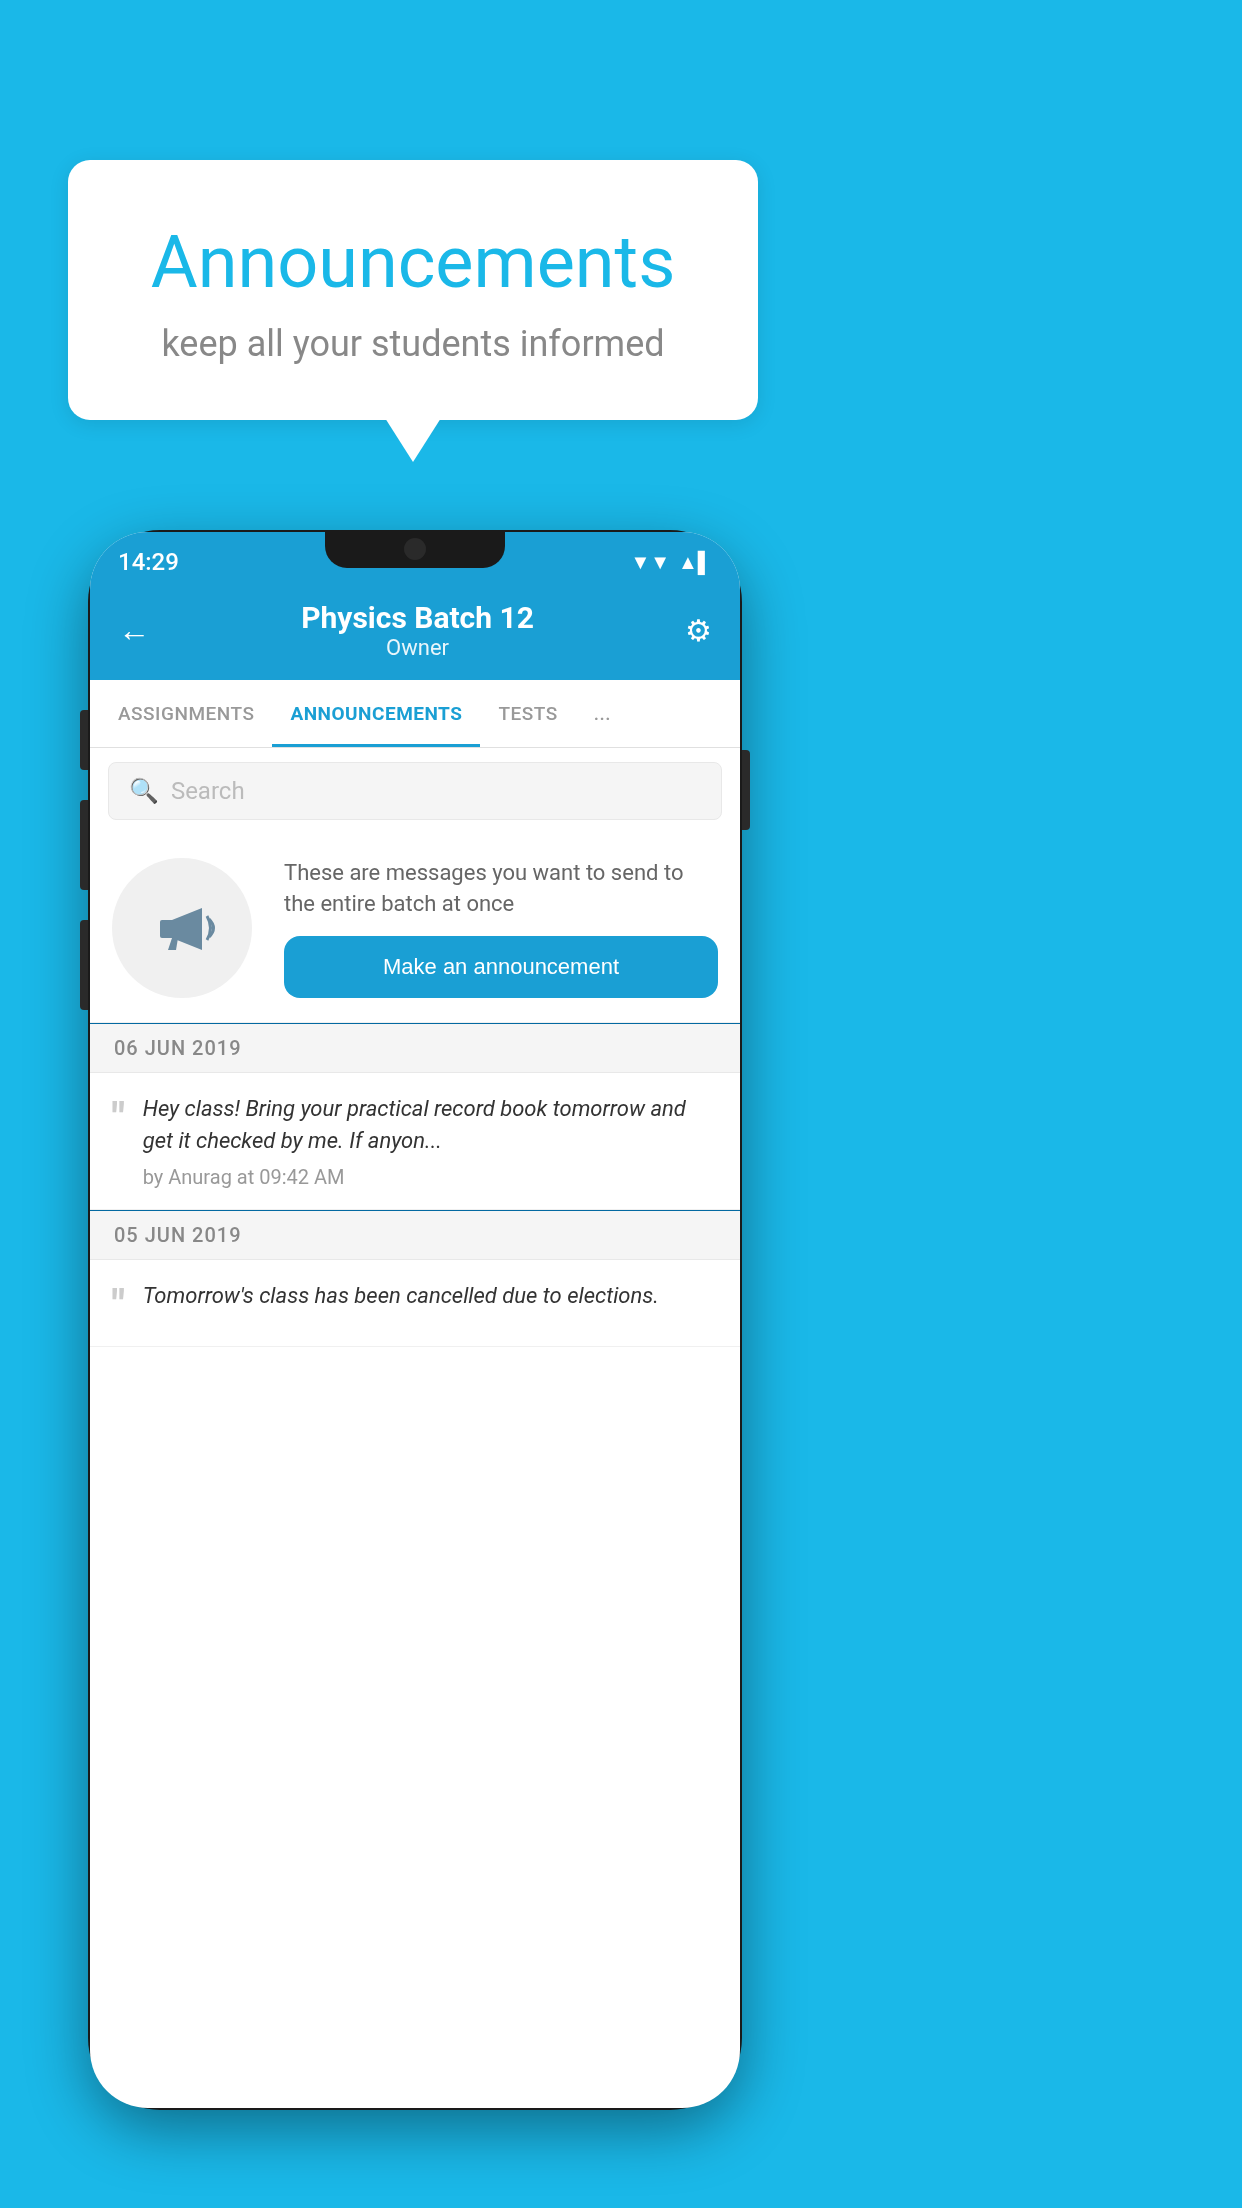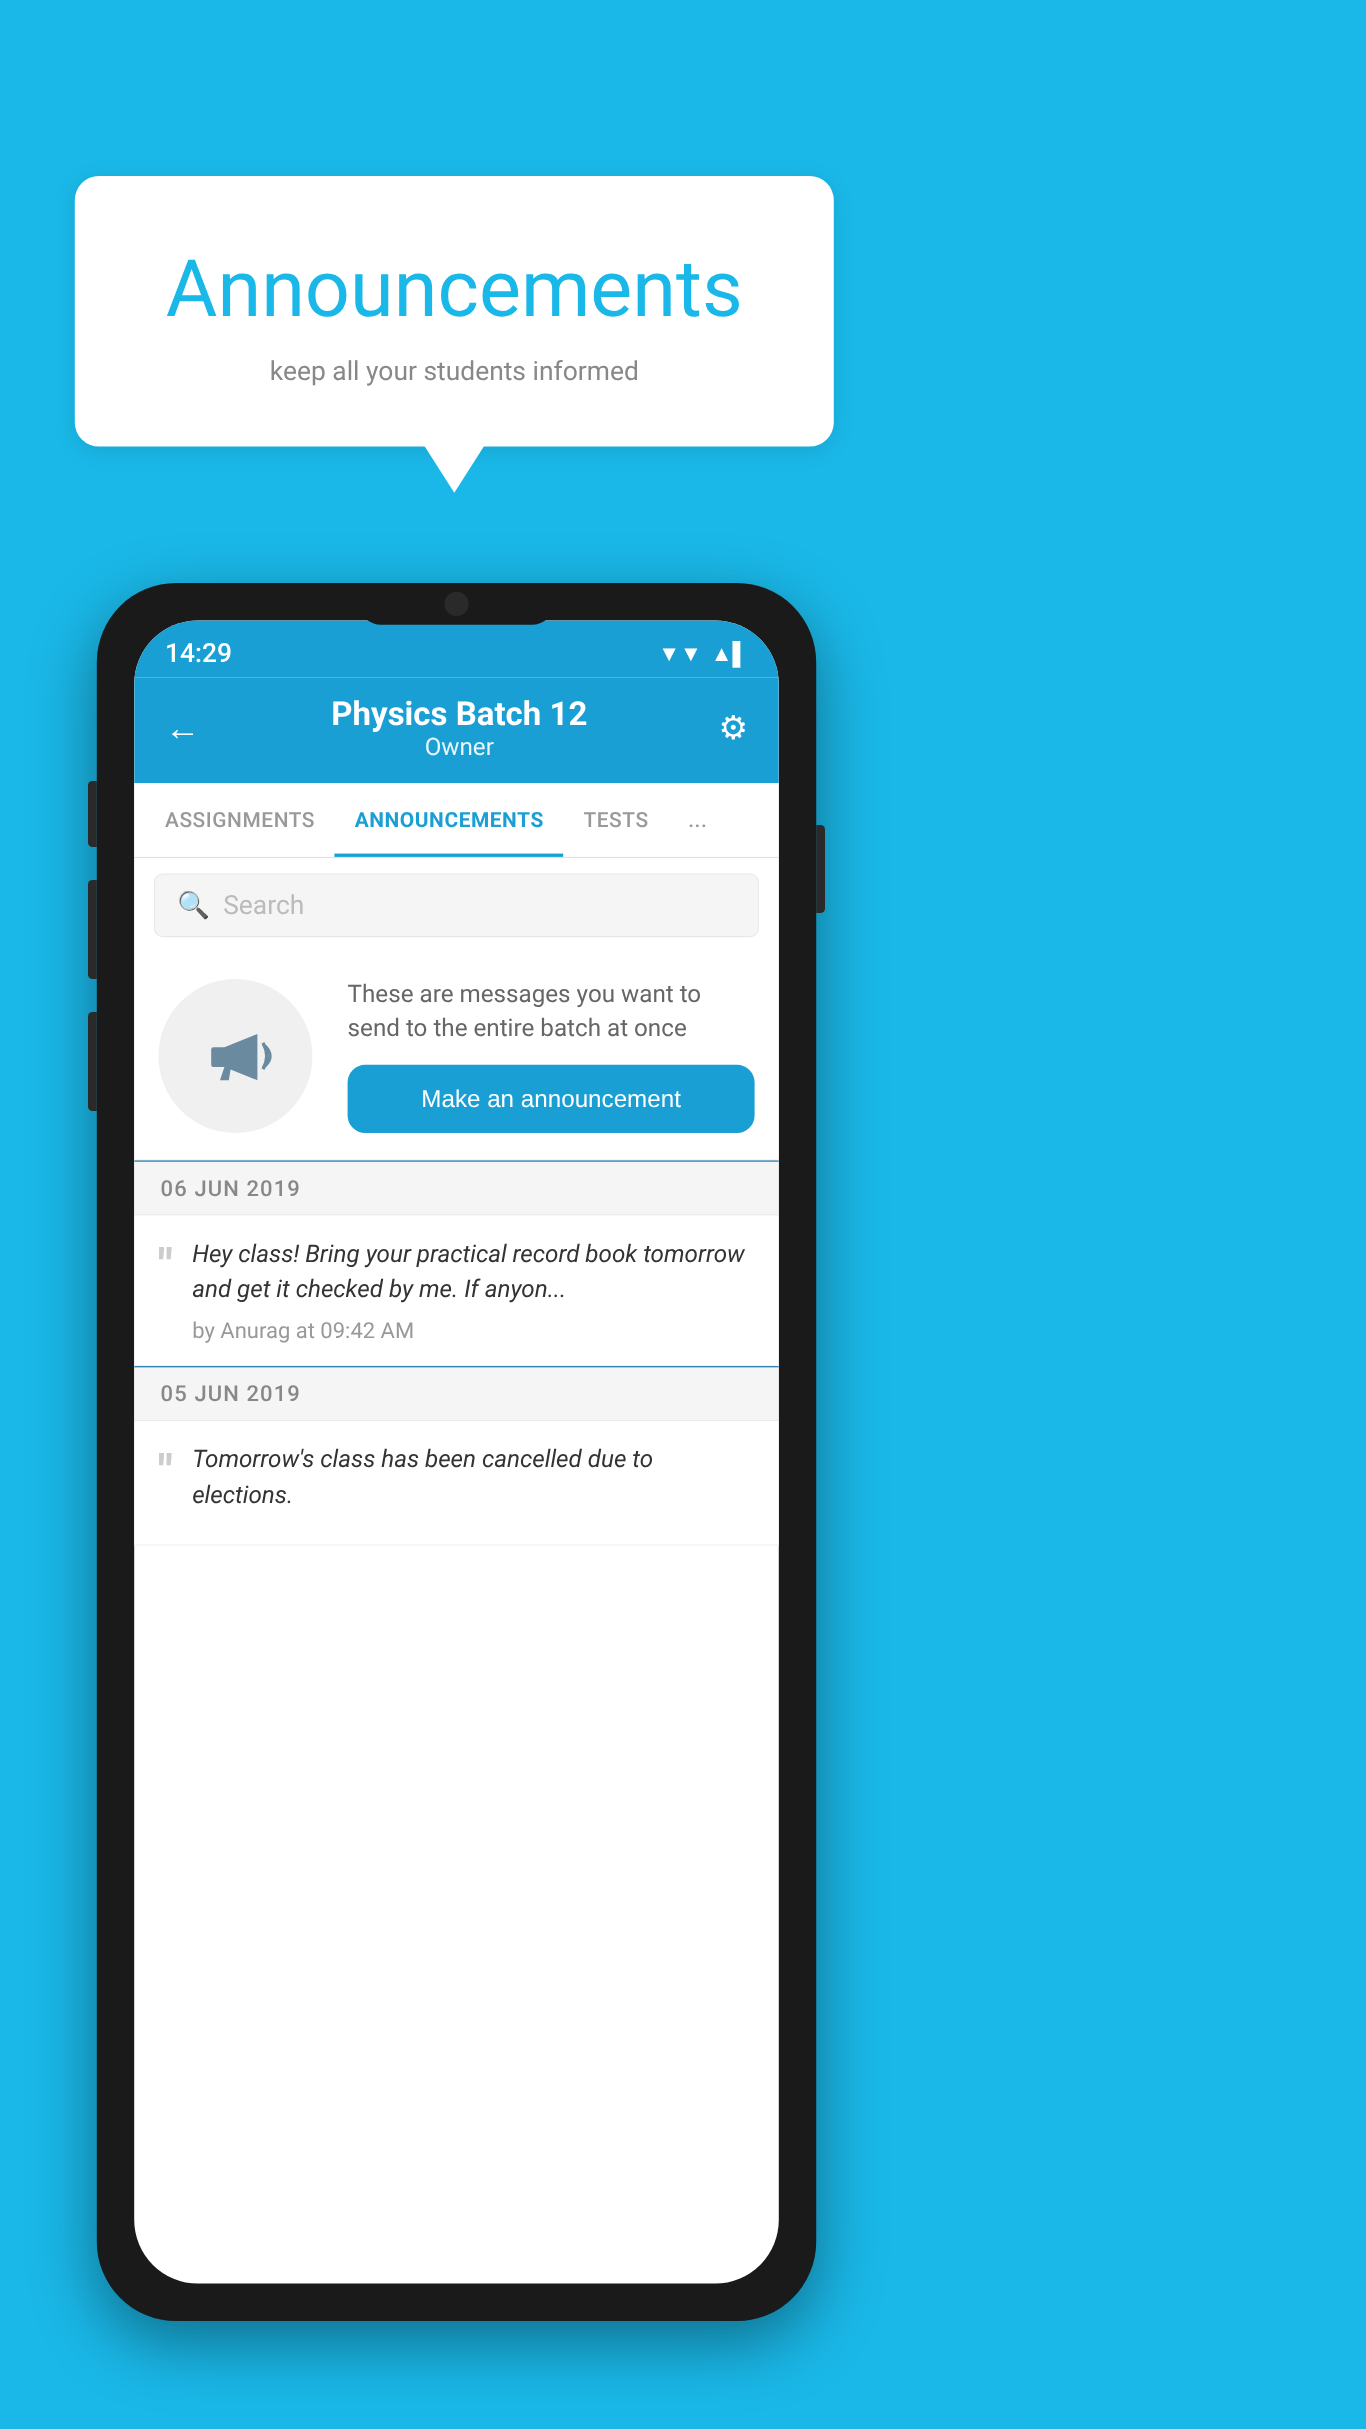--- a/index.html
+++ b/index.html
@@ -42,41 +42,41 @@
     }
 
     .speech-bubble-title {
       font-size: 72px;
       color: #1ab8e8;
       font-weight: 400;
       margin-bottom: 18px;
     }
 
     .speech-bubble-subtitle {
-      font-size: 24px;
+      font-size: 36px;
       color: #888;
       font-weight: 400;
     }
 
     
     .phone-container {
       position: absolute;
       top: 530px;
       left: 88px;
       width: 654px;
       height: 1600px;
     }
 
     .phone-outer {
       width: 654px;
       height: 1580px;
       background: #1a1a1a;
       border-radius: 72px;
       position: relative;
-      padding: 34px;
+      padding: 2px;
       box-shadow: 0 20px 60px rgba(0,0,0,0.4);
     }
 
     
     .phone-notch {
       position: absolute;
       top: 0;
       left: 50%;
       transform: translateX(-50%);
       width: 180px;

